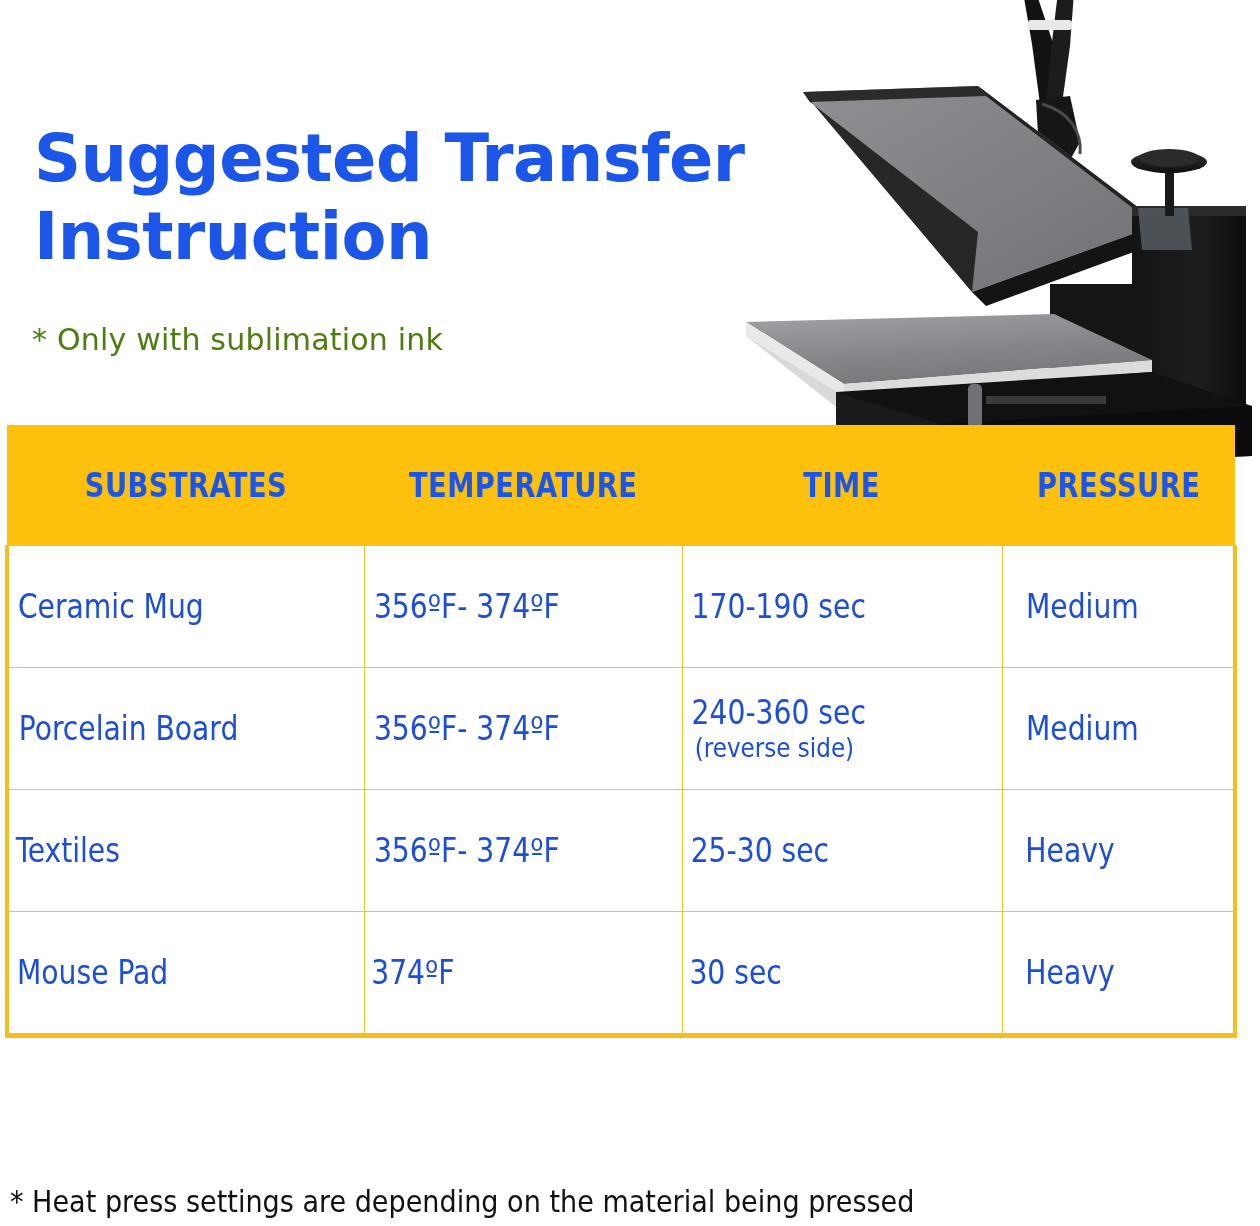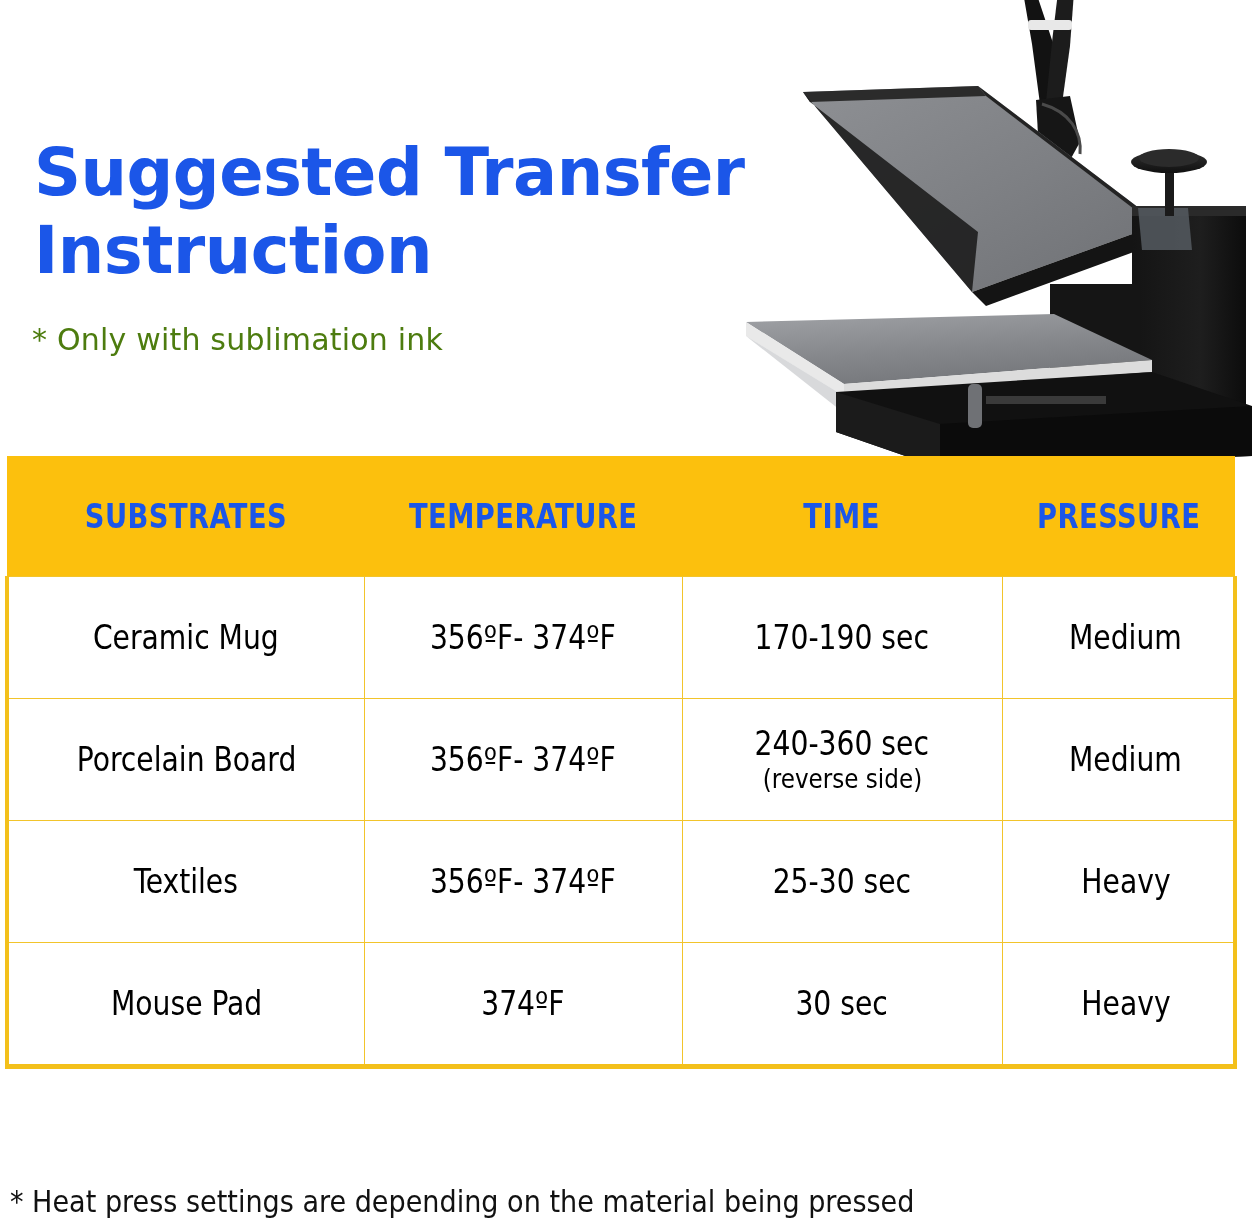--- a/index.html
+++ b/index.html
@@ -25,21 +25,21 @@
     top: -8px;
     width: 520px;
     height: 480px;
     pointer-events: none;
   }
 
   
   #title-block {
     position: absolute;
     left: 34px;
-    top: 134px;
+    top: 120px;
     width: 800px;
   }
   .title-line {
     font-family: "DejaVu Sans", sans-serif;
     font-weight: bold;
     font-size: 66px;
     line-height: 78px;
     letter-spacing: -0.5px;
     color: #1b56e8;
     white-space: nowrap;
@@ -54,21 +54,21 @@
     font-size: 30px;
     color: #4d7c0f;
     letter-spacing: 0.2px;
     white-space: nowrap;
   }
 
   
   #table-wrap {
     position: absolute;
     left: 5px;
-    top: 456px;
+    top: 425px;
     width: 1228px;
     height: 726px;
   }
   table.spec {
     border-collapse: collapse;
     width: 1228px;
     table-layout: fixed;
   }
   table.spec col.c0 { width: 357px; }
   table.spec col.c1 { width: 318px; }
@@ -92,25 +92,24 @@
   thead th .hdr-txt {
     display: inline-block;
     transform: scaleX(0.92);
   }
 
   tbody td {
     height: 121px;
     border: 1px solid #f2c42b;
     border-left-width: 1px;
     border-right-width: 1px;
-    text-align: center;
     vertical-align: middle;
     font-family: "DejaVu Sans Condensed", "DejaVu Sans", sans-serif;
     font-size: 33px;
-    color: #000000;
+    color: #1d4ed8;
     padding: 0 4px;
     background: #ffffff;
     line-height: 1.08;
   }
   tbody td .cell-main {
     display: inline-block;
     transform: scaleX(0.95);
   }
   tbody td .cell-sub {
     display: block;

